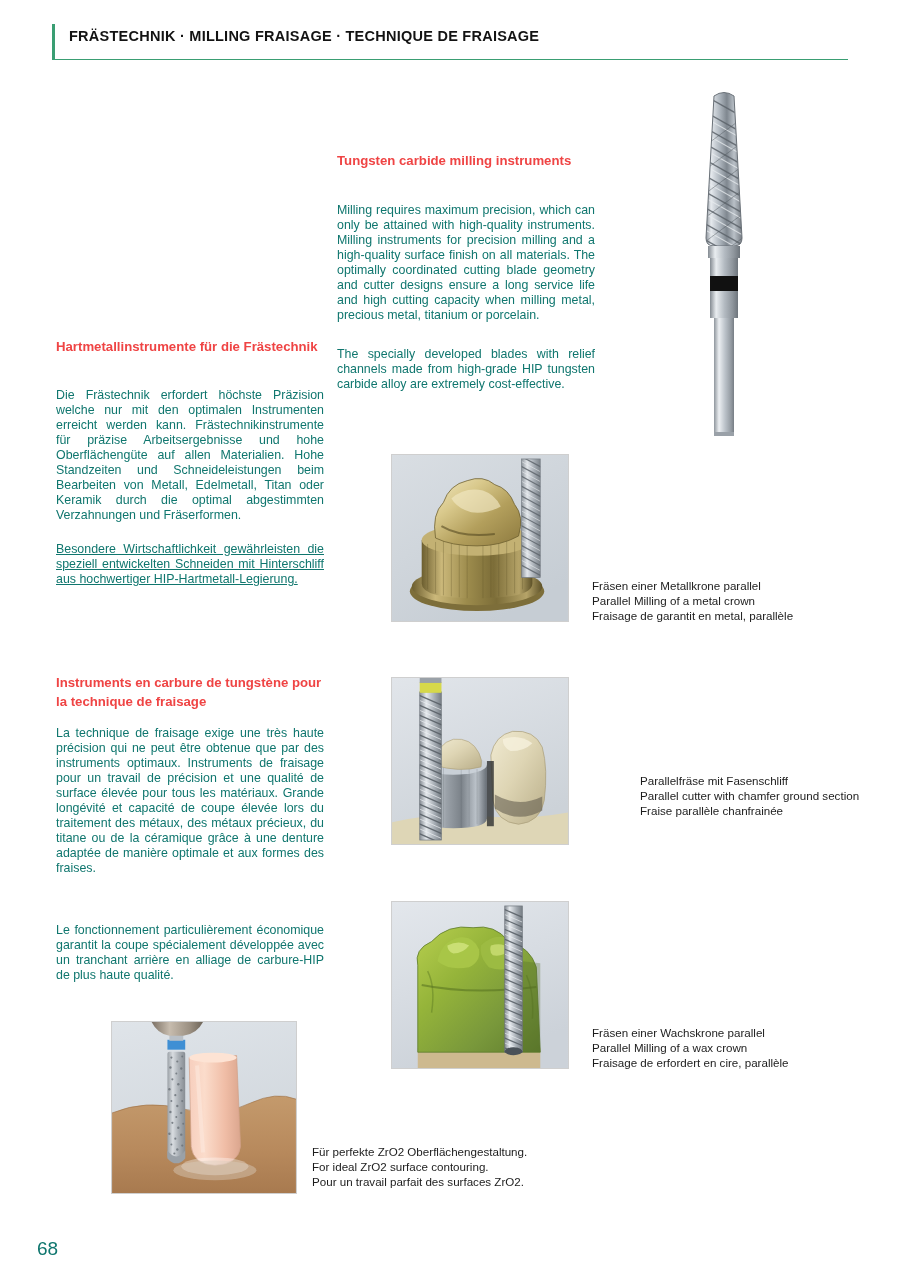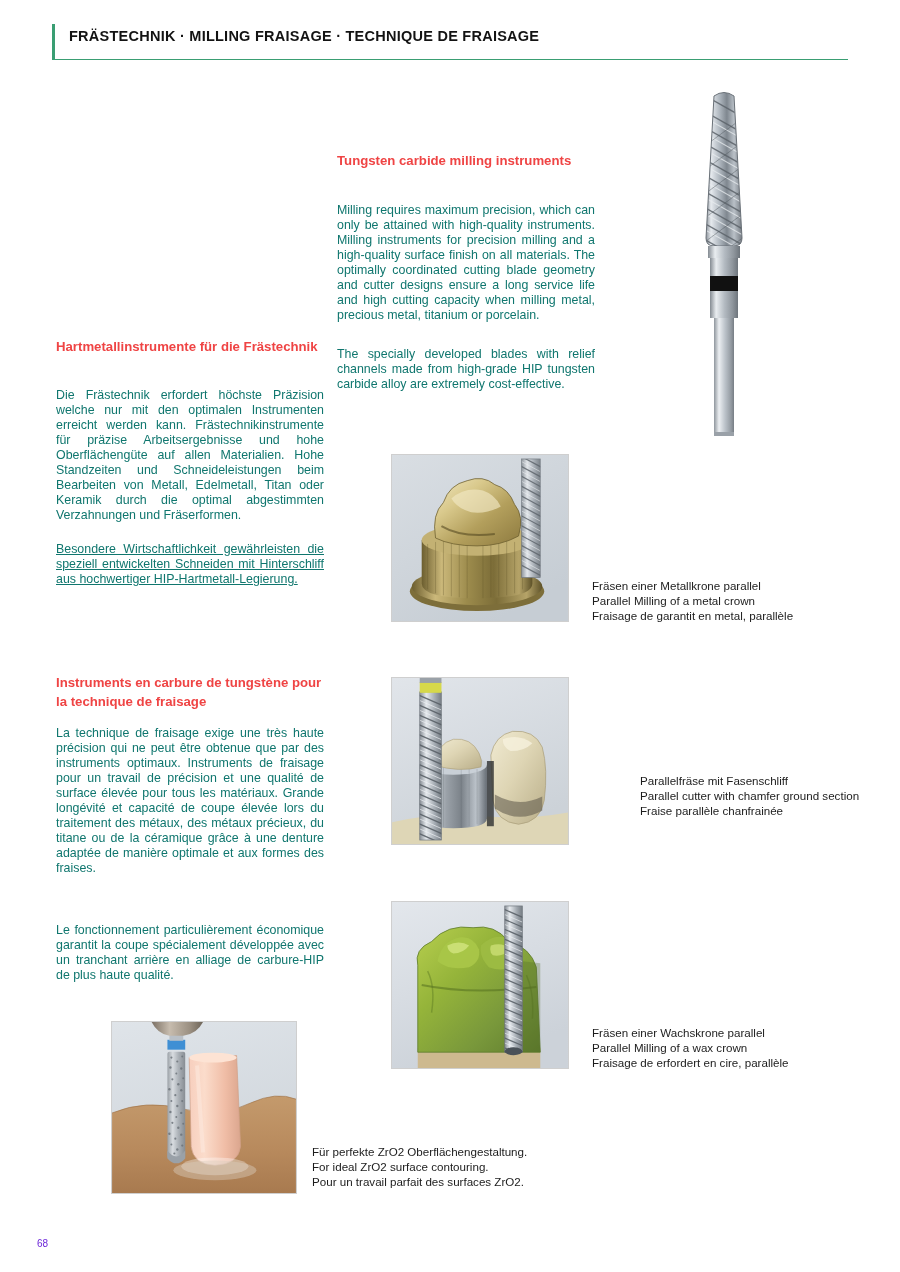--- a/index.html
+++ b/index.html
@@ -74,22 +74,22 @@
 
   #cap-1     { left: 592px; top: 578px; width: 260px; }
   #cap-2     { left: 592px; top: 773px; width: 262px; margin-left: 48px; }
   #cap-3     { left: 592px; top: 1025px; width: 260px; }
   #cap-4     { left: 312px; top: 1144px; width: 260px; }
 
   #page-number {
     position: absolute;
     left: 37px;
     top: 1238px;
-    font-size: 10px;
-    color: #6d28d9;
+    font-size: 19px;
+    color: #0f766e;
   }
 
   
   .photo {
     position: absolute;
     border: 1px solid #cfcfcf;
     box-sizing: border-box;
     overflow: hidden;
     background: #d3d8dd;
   }

